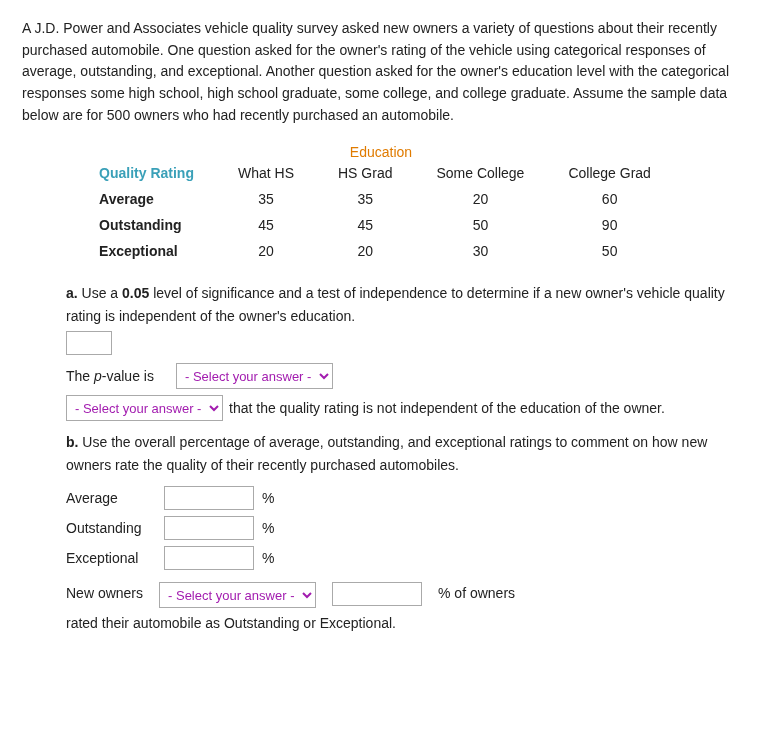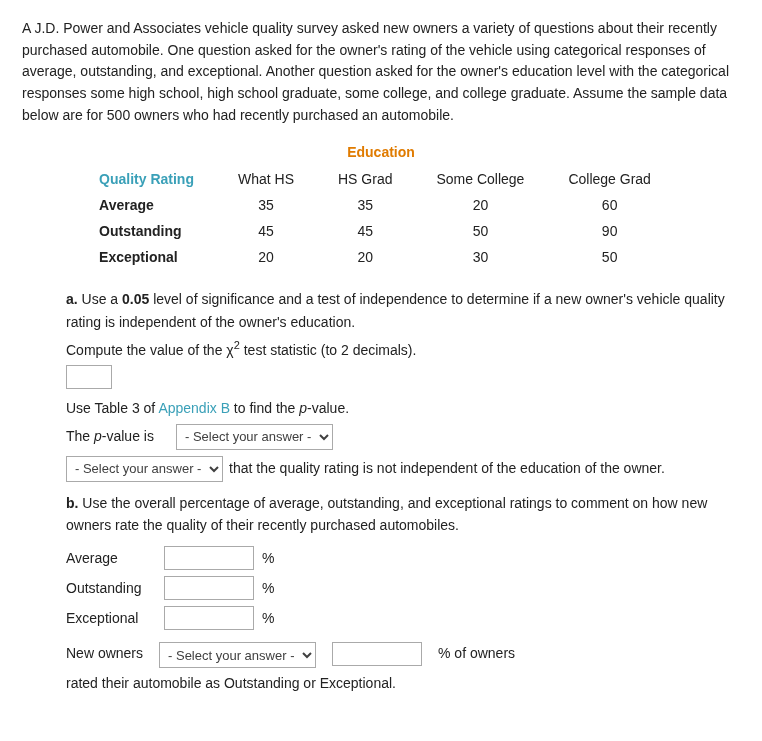--- a/index.html
+++ b/index.html
@@ -16,23 +16,22 @@
       line-height: 1.55;
       margin-bottom: 18px;
     }
     .bold-num { font-weight: normal; }
     .table-section {
       margin-bottom: 18px;
     }
     .education-header {
       text-align: center;
       color: #e07b00;
-      font-weight: bold;
-      font-size: 14px;
-      margin-bottom: 6px;
+      font-weight: normal;
+      font-size: 14px;
     }
     table {
       margin: 0 auto;
       border-collapse: collapse;
       font-size: 14px;
     }
     table th, table td {
       padding: 5px 22px;
       text-align: center;
     }
@@ -69,21 +68,21 @@
       border: 1px solid #aaa;
       padding: 2px 4px;
       font-size: 13px;
     }
     .select-answer {
       height: 26px;
       font-size: 13px;
       border: 1px solid #aaa;
       background: #fff;
       padding: 2px 4px;
-      color: #404040;
+      color: #a21caf;
     }
     .appendix-link {
       color: #3aa0b8;
       text-decoration: none;
     }
     .chi-superscript {
       font-size: 11px;
       vertical-align: super;
     }
     .part-b-row {
@@ -158,29 +157,23 @@
       </tr>
     </tbody>
   </table>
 </div>
 
 <div class="question-block">
   <p>
     <strong>a.</strong>
     <span> Use a </span><strong>0.05</strong><span> level of significance and a test of independence to determine if a new owner's vehicle quality rating is independent of the owner's education.</span>
   </p>
-  <p>
-    <span>Compute the value of the </span><span>χ</span><span class="chi-superscript">2</span><span> test statistic (to 2 decimals).</span>
-  </p>
   <div style="margin-bottom:8px;">
     <input class="input-small" type="text" value="" style="">
   </div>
-  <p>
-    <span>Use Table 3 of </span><a class="appendix-link">Appendix B</a><span> to find the <em>p</em>-value.</span>
-  </p>
   <div style="display:flex;align-items:center;gap:22px;margin-bottom:6px;">
     <span>The <em>p</em>-value is</span>
     <select class="select-answer">
       <option>- Select your answer -</option>
     </select>
   </div>
   <div class="conclusion-row">
     <select class="select-answer">
       <option>- Select your answer -</option>
     </select>

